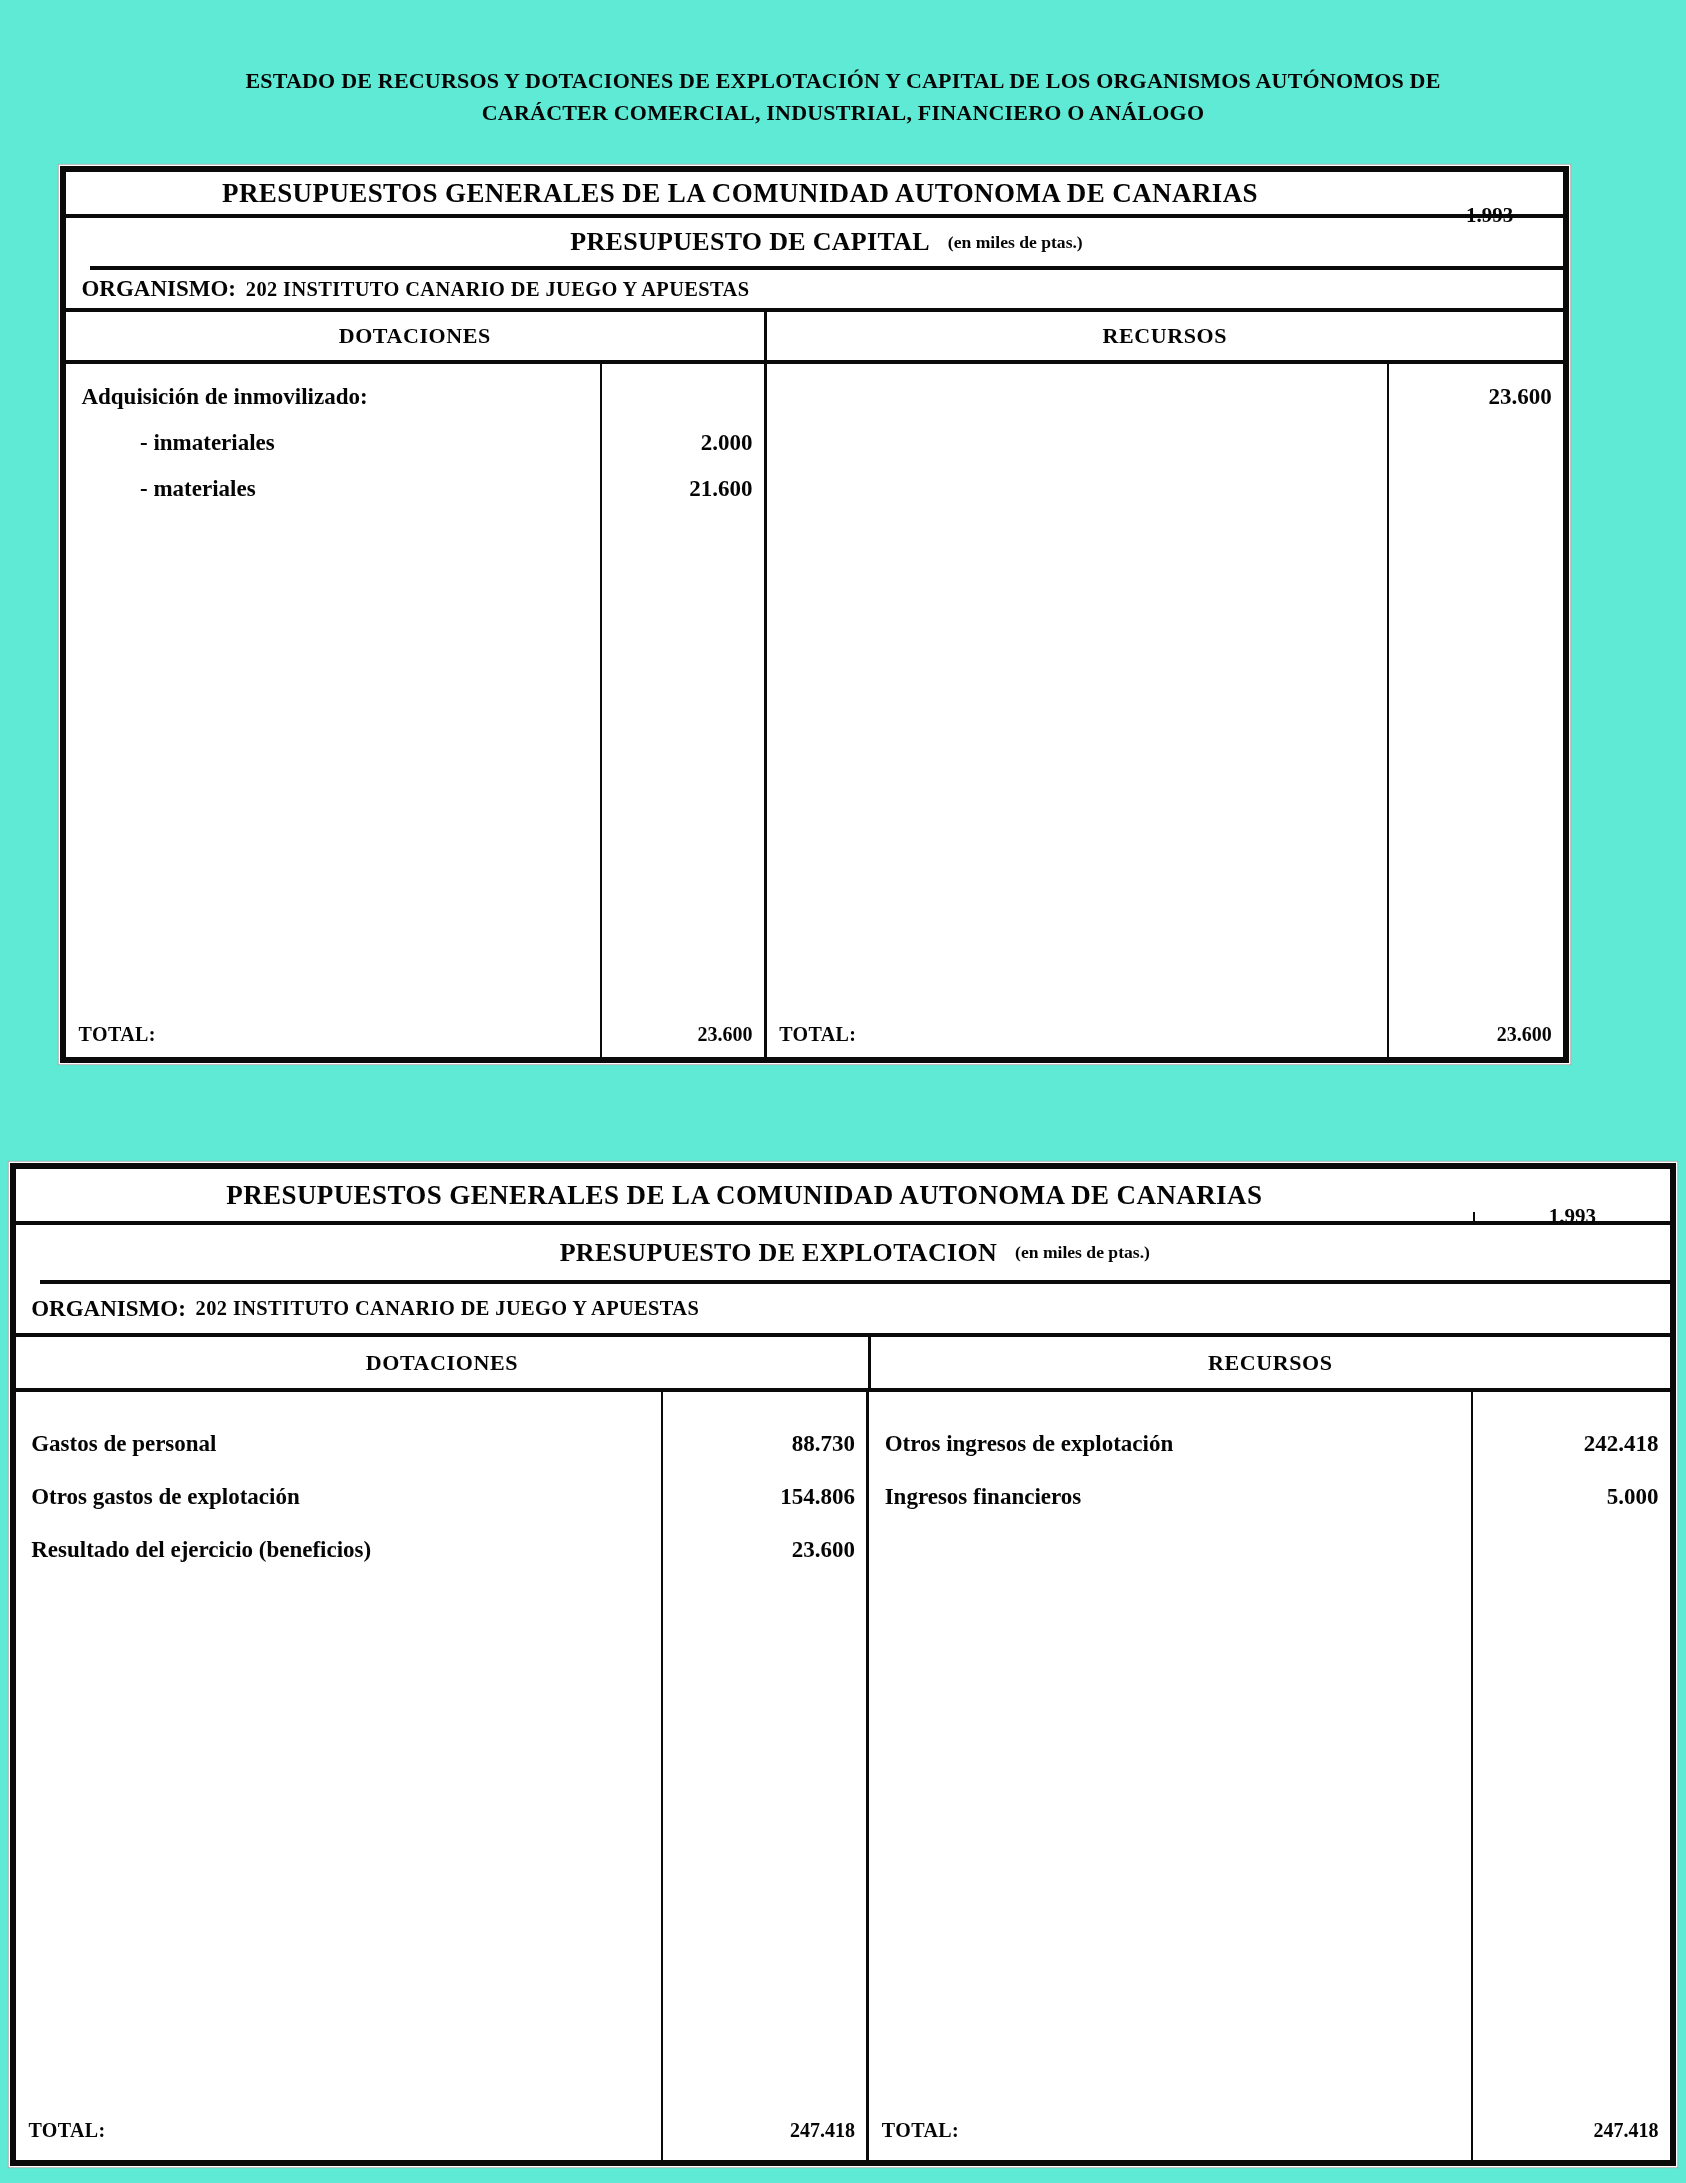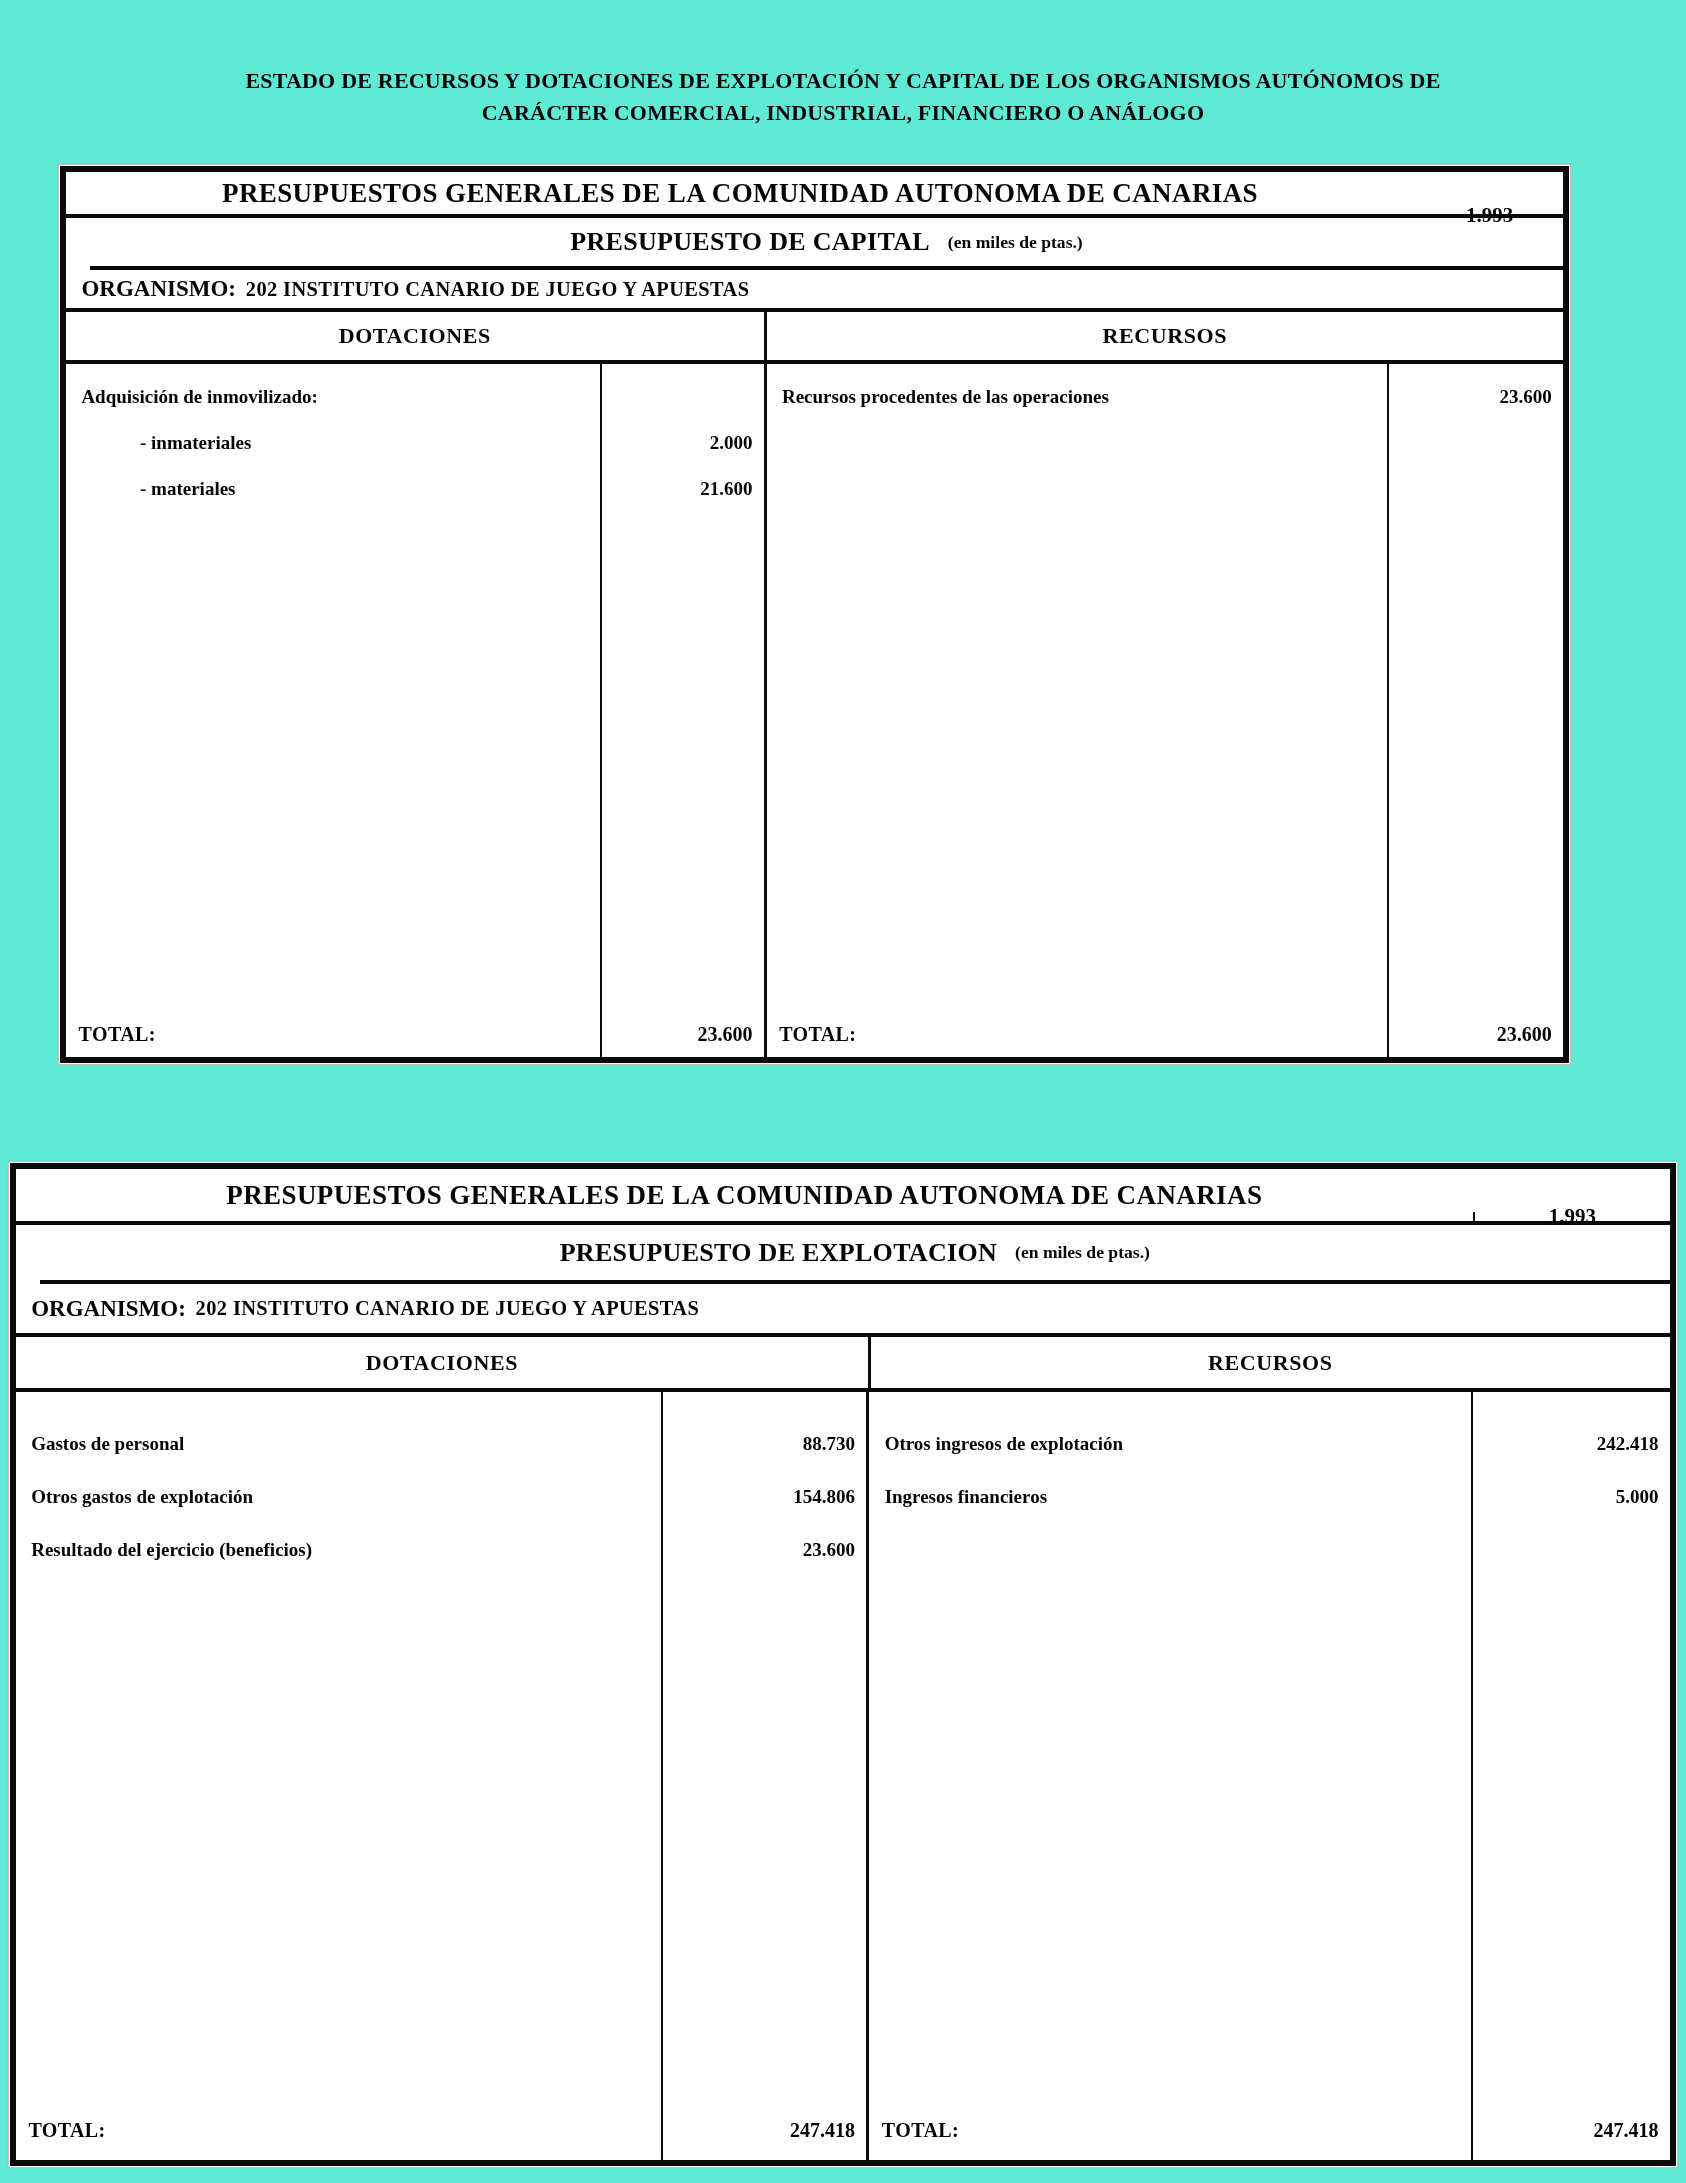--- a/index.html
+++ b/index.html
@@ -64,21 +64,21 @@
   .tbl1 .bcol-lab1 { width:35.8%; }
   .tbl1 .bcol-val1 { width:11.0%; }
   .tbl1 .bcol-lab2 { width:41.6%; }
   .tbl2 .bcol-lab1 { width:39.1%; }
   .tbl2 .bcol-val1 { width:12.5%; }
   .tbl2 .bcol-lab2 { width:36.5%; }
 
   .bpad { flex:none; }
   .tbl1 .bpad { height:9.8px; }
   .tbl2 .bpad { height:25px; }
-  .brow { flex:none; display:flex; align-items:center; font-weight:bold; font-size:19px; }
+  .brow { flex:none; display:flex; align-items:center; font-weight:bold; font-size:23px; }
   .tbl1 .brow { height:46px; }
   .tbl2 .brow { height:53px; }
   .brow.lab { padding-left:15.4px; }
   .brow.lab.indent { padding-left:74px; }
   .brow.val { justify-content:flex-end; padding-right:11.2px; }
 
   .total-row { margin-top:auto; flex:none; height:45px; display:flex; align-items:center;
     font-weight:bold; font-size:20px; }
   .tbl2 .total-row { height:59px; }
   .total-row.lab { padding-left:12.6px; letter-spacing:0.4px; }
@@ -121,21 +121,20 @@
       </div>
       <div class="bcol bcol-val1">
         <div class="bpad"></div>
         <div class="brow val"></div>
         <div class="brow val">2.000</div>
         <div class="brow val">21.600</div>
         <div class="total-row val">23.600</div>
       </div>
       <div class="bcol bcol-lab2">
         <div class="bpad"></div>
-        <div class="brow lab">Recursos procedentes de las operaciones</div>
         <div class="total-row lab">TOTAL:</div>
       </div>
       <div class="bcol bcol-val2">
         <div class="bpad"></div>
         <div class="brow val">23.600</div>
         <div class="total-row val">23.600</div>
       </div>
     </div>
   </div>
 

